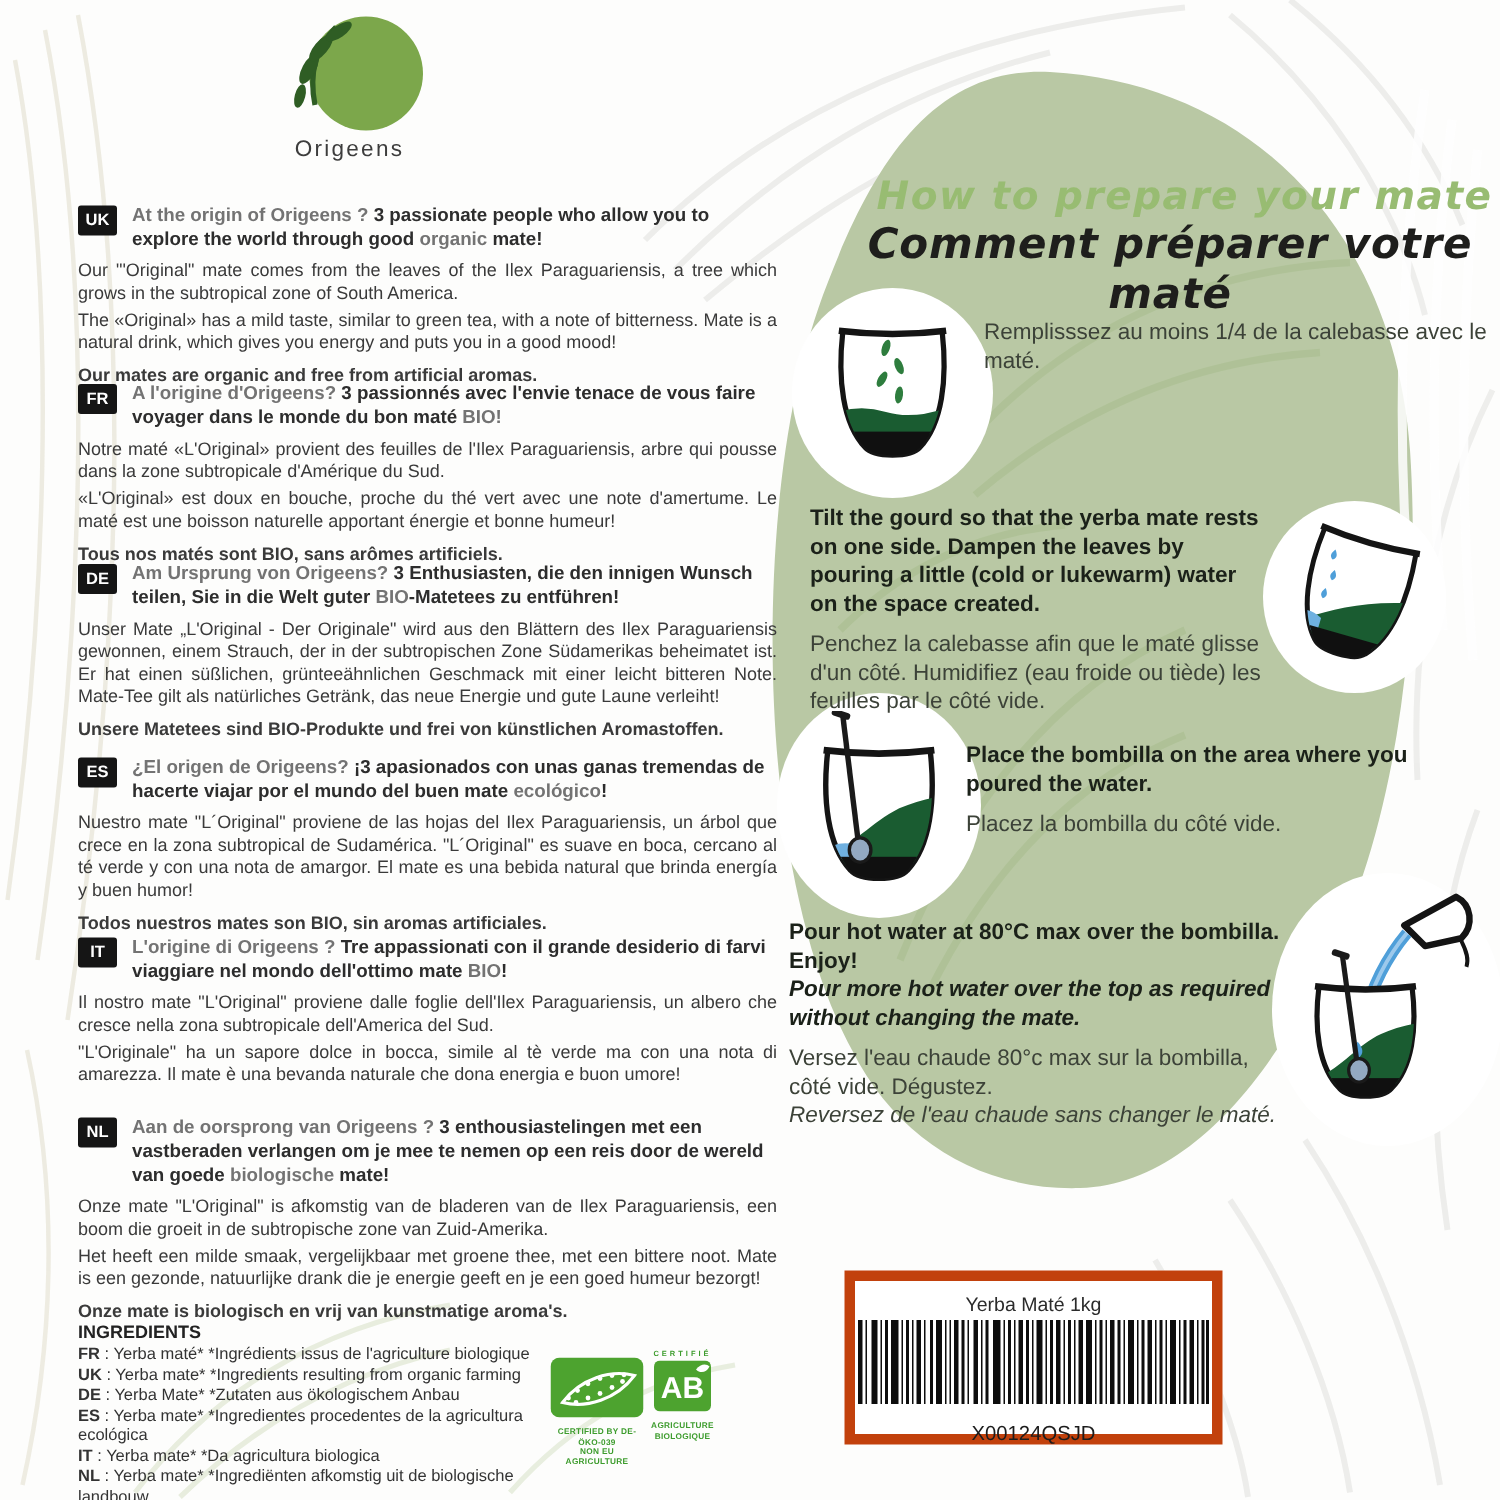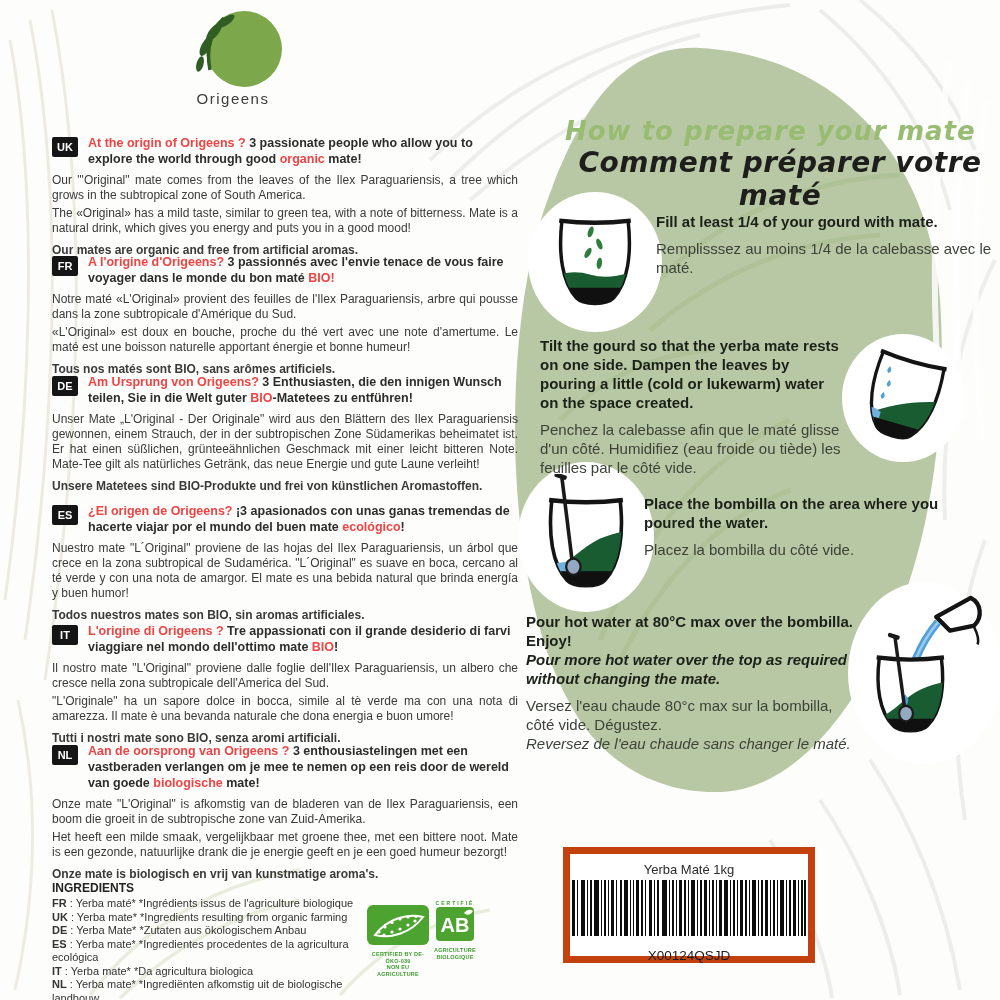--- a/index.html
+++ b/index.html
@@ -9,38 +9,38 @@
 
   
   .logo{position:absolute;left:158px;top:8px;width:150px;text-align:center;z-index:2;}
   .logo-text{font-size:15px;letter-spacing:1.5px;color:#3d3d3d;margin-top:-4px;}
 
   
   .lang-section{position:absolute;left:52px;width:466px;z-index:2;}
   .lang-header{display:flex;gap:10px;margin-bottom:6px;}
   .badge{background:#151515;color:#fff;font-weight:bold;font-size:11px;min-width:26px;height:20px;display:flex;align-items:center;justify-content:center;border-radius:2px;margin-top:2px;flex:0 0 auto;}
   .heading{font-size:12.5px;line-height:16px;font-weight:bold;color:#2d2d2d;}
-  .gold{color:#ef4444;}
+  .gold{color:#737373;}
   .lang-section p{margin:0 0 3px;font-size:12px;line-height:15px;color:#3a3a3a;text-align:justify;}
   .lang-section p.final{font-weight:bold;text-align:left;margin-top:7px;}
 
   
   .ingredients{position:absolute;left:52px;top:881px;width:322px;z-index:2;}
   .ing-title{font-size:12px;font-weight:bold;color:#222;margin:0 0 2px;}
   .ing-line{font-size:11px;line-height:13.5px;color:#333;margin:0;text-align:left;}
   .ing-code{font-weight:bold;}
 
   
   .cert-eu{position:absolute;left:366px;top:905px;width:64px;text-align:center;z-index:2;}
   .cert-ab{position:absolute;left:434px;top:900px;width:42px;text-align:center;z-index:2;}
   .cert-caption{font-size:5.5px;line-height:6.5px;color:#3d9c2d;font-weight:bold;letter-spacing:.2px;margin-top:2px;}
   .ab-top{font-size:5px;letter-spacing:2px;color:#3d9c2d;font-weight:bold;margin-bottom:1px;}
 
   
-  .howto-title-en{position:absolute;left:565px;top:116px;width:430px;text-align:left;font-family:"DejaVu Sans",sans-serif;font-style:italic;font-weight:bold;font-size:26px;color:#98bc72;letter-spacing:1px;z-index:2;}
+  .howto-title-en{position:absolute;left:565px;top:116px;width:430px;text-align:right;font-family:"DejaVu Sans",sans-serif;font-style:italic;font-weight:bold;font-size:26px;color:#98bc72;letter-spacing:1px;z-index:2;}
   .howto-title-fr{position:absolute;left:565px;top:146px;width:430px;text-align:center;font-family:"DejaVu Sans",sans-serif;font-style:italic;font-weight:bold;font-size:28px;color:#1e1e1c;letter-spacing:.5px;z-index:2;}
   .step-text{position:absolute;z-index:2;}
   .step-en{font-weight:bold;font-size:15px;line-height:19px;color:#1b2119;margin:0 0 8px;}
   .step-fr{font-size:15px;line-height:19px;color:#3c4238;margin:0;}
   .it{font-style:italic;}
   .icon-circle{position:absolute;background:#fff;border-radius:50%;display:flex;align-items:center;justify-content:center;z-index:1;}
 
   
   .barcode-box{position:absolute;left:563px;top:847px;width:252px;height:116px;background:#fff;border:7px solid #c2410c;z-index:2;box-sizing:border-box;}
   .barcode-label{text-align:center;font-size:13px;color:#2b2b2b;margin-top:8px;}
@@ -144,21 +144,20 @@
   <p class="final">Todos nuestros mates son BIO, sin aromas artificiales.</p>
 </div>
 
 <div class="lang-section" style="top:623px">
   <div class="lang-header">
     <div class="badge">IT</div>
     <div class="heading"><span class="gold">L'origine di Origeens ?</span><span> Tre appassionati con il grande desiderio di farvi viaggiare nel mondo dell'ottimo mate </span><span class="gold">BIO</span><span>!</span></div>
   </div>
   <p>Il nostro mate "L'Original" proviene dalle foglie dell'Ilex Paraguariensis, un albero che cresce nella zona subtropicale dell'America del Sud.</p>
   <p>"L'Originale" ha un sapore dolce in bocca, simile al tè verde ma con una nota di amarezza. Il mate è una bevanda naturale che dona energia e buon umore!</p>
-  <p class="final">Tutti i nostri mate sono BIO, senza aromi artificiali.</p>
 </div>
 
 <div class="lang-section" style="top:743px">
   <div class="lang-header">
     <div class="badge">NL</div>
     <div class="heading"><span class="gold">Aan de oorsprong van Origeens ?</span><span> 3 enthousiastelingen met een vastberaden verlangen om je mee te nemen op een reis door de wereld van goede </span><span class="gold">biologische</span><span> mate!</span></div>
   </div>
   <p>Onze mate "L'Original" is afkomstig van de bladeren van de Ilex Paraguariensis, een boom die groeit in de subtropische zone van Zuid-Amerika.</p>
   <p>Het heeft een milde smaak, vergelijkbaar met groene thee, met een bittere noot. Mate is een gezonde, natuurlijke drank die je energie geeft en je een goed humeur bezorgt!</p>
   <p class="final">Onze mate is biologisch en vrij van kunstmatige aroma's.</p>
@@ -230,21 +229,20 @@
     <g fill="#2e7d3e">
       <ellipse cx="50" cy="28" rx="3" ry="6.5" transform="rotate(18 50 28)"></ellipse>
       <ellipse cx="60" cy="42" rx="3" ry="6.5" transform="rotate(-22 60 42)"></ellipse>
       <ellipse cx="47" cy="52" rx="3" ry="6.5" transform="rotate(30 47 52)"></ellipse>
       <ellipse cx="60" cy="64" rx="3" ry="6.5" transform="rotate(8 60 64)"></ellipse>
     </g>
   </svg>
 </div>
 
 <div class="step-text" style="left:656px;top:212px;width:338px;">
-  <p class="step-en">Fill at least 1/4 of your gourd with mate.</p>
   <p class="step-fr">Remplisssez au moins 1/4 de la calebasse avec le maté.</p>
 </div>
 
 <div class="step-text" style="left:540px;top:336px;width:303px;">
   <p class="step-en">Tilt the gourd so that the yerba mate rests on one side. Dampen the leaves by pouring a little (cold or lukewarm) water on the space created.</p>
   <p class="step-fr">Penchez la calebasse afin que le maté glisse d'un côté. Humidifiez (eau froide ou tiède) les feuilles par le côté vide.</p>
 </div>
 
 <div class="icon-circle" style="left:842px;top:334px;width:122px;height:128px;">
   <svg width="92" height="104" viewBox="0 0 110 125">

